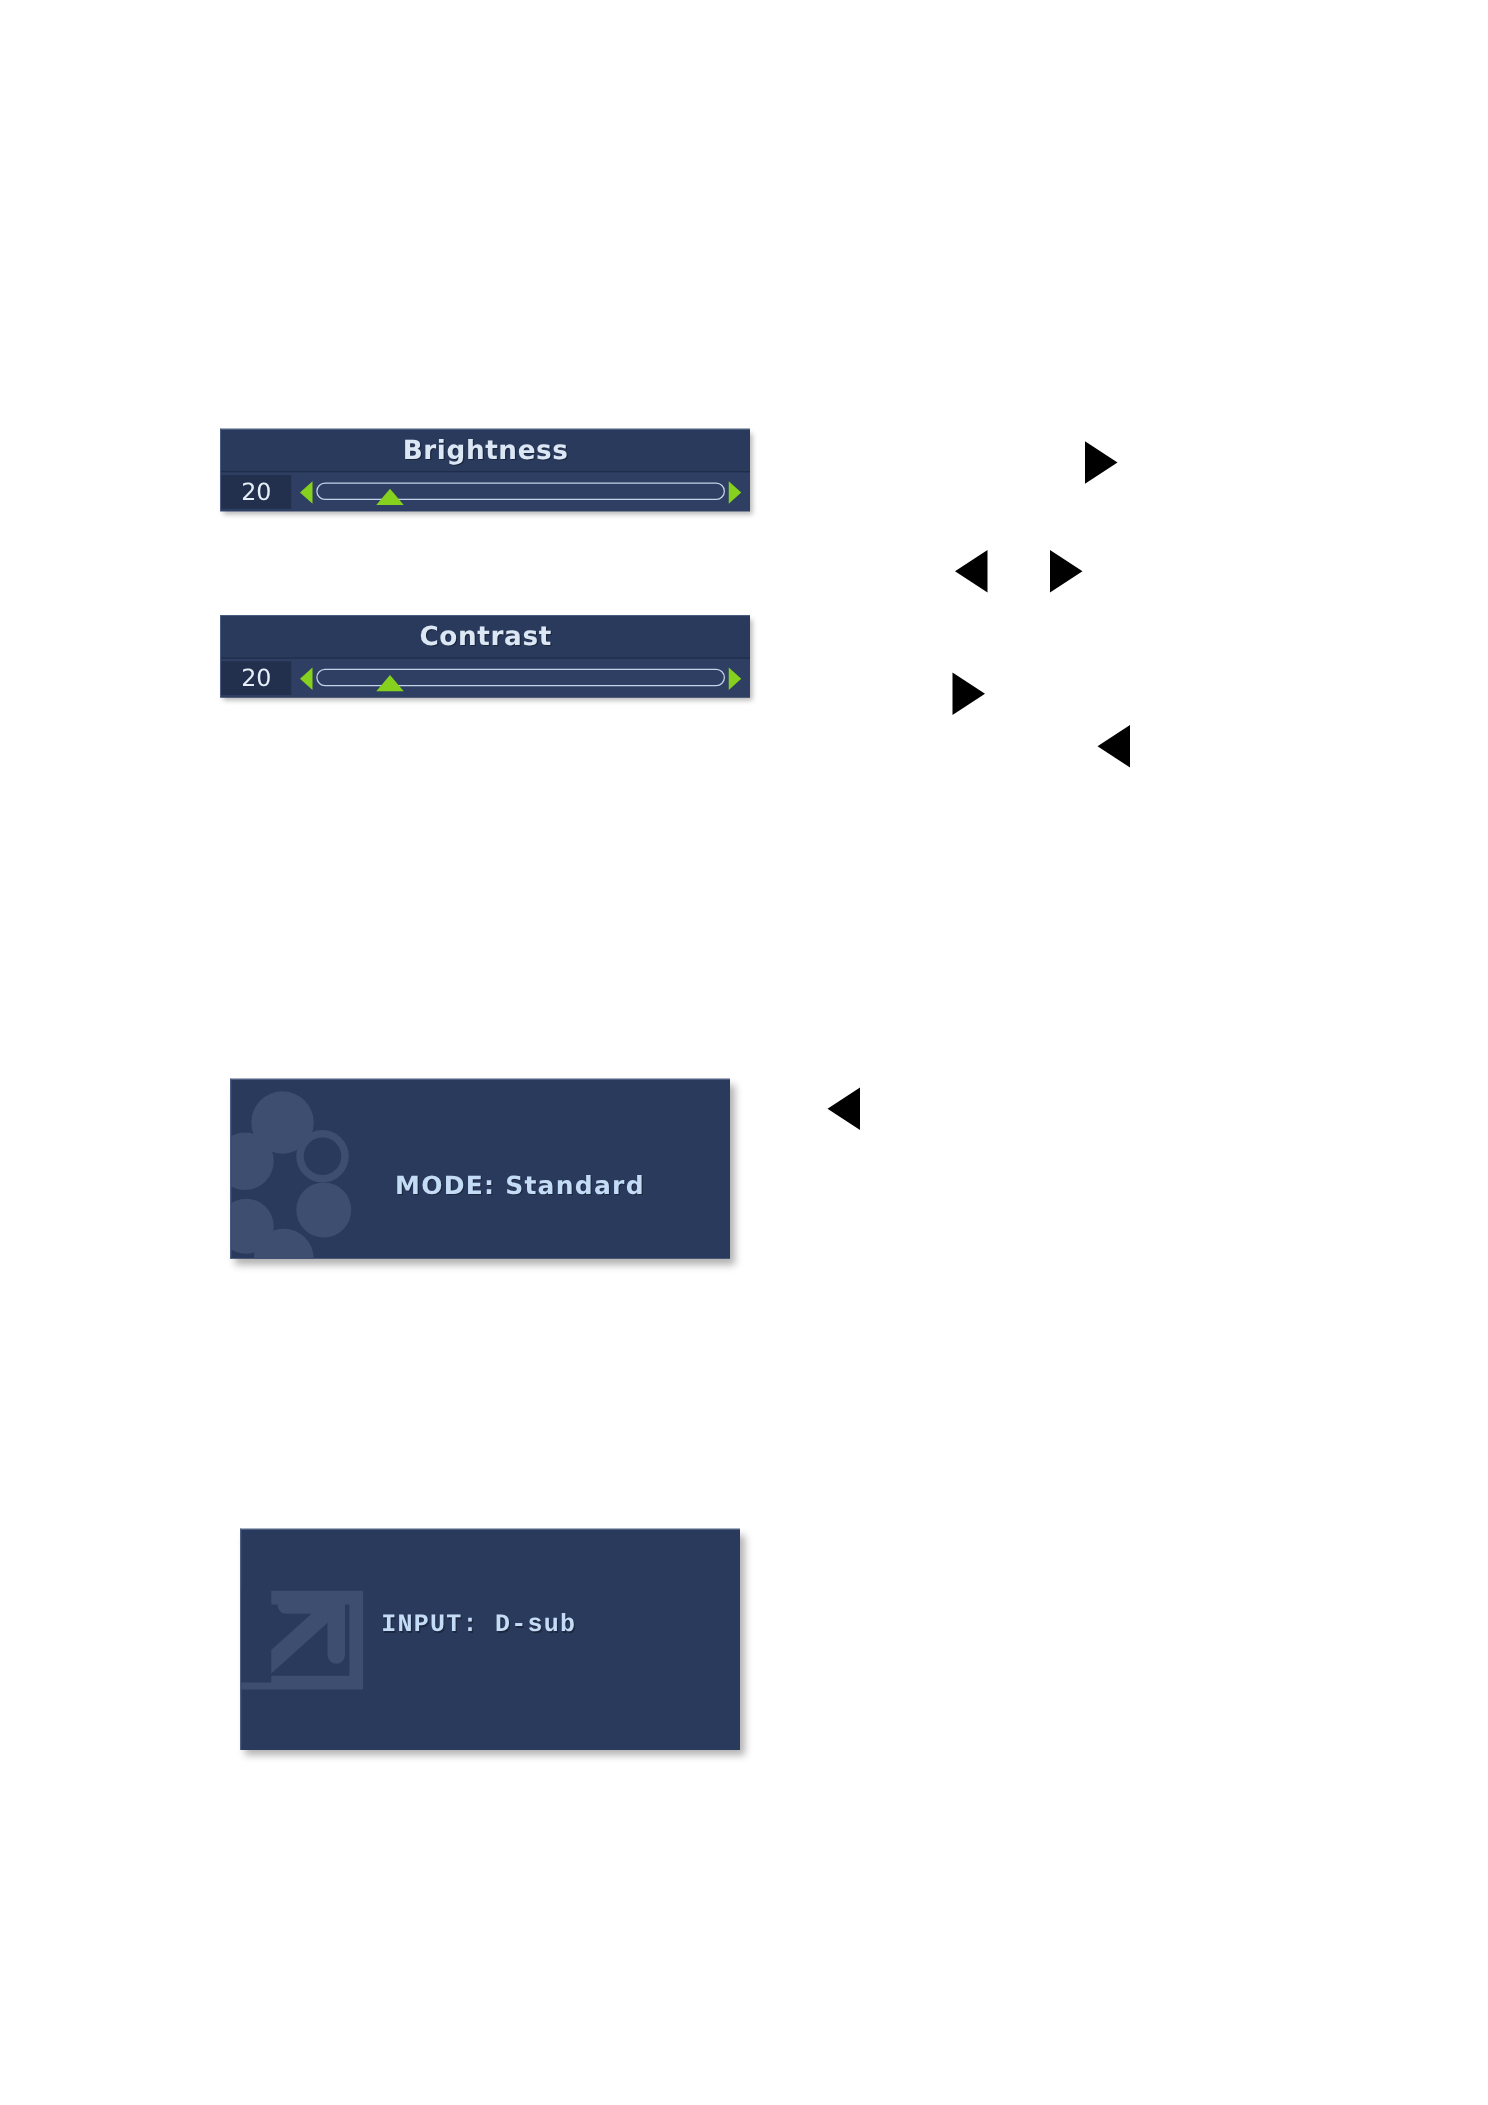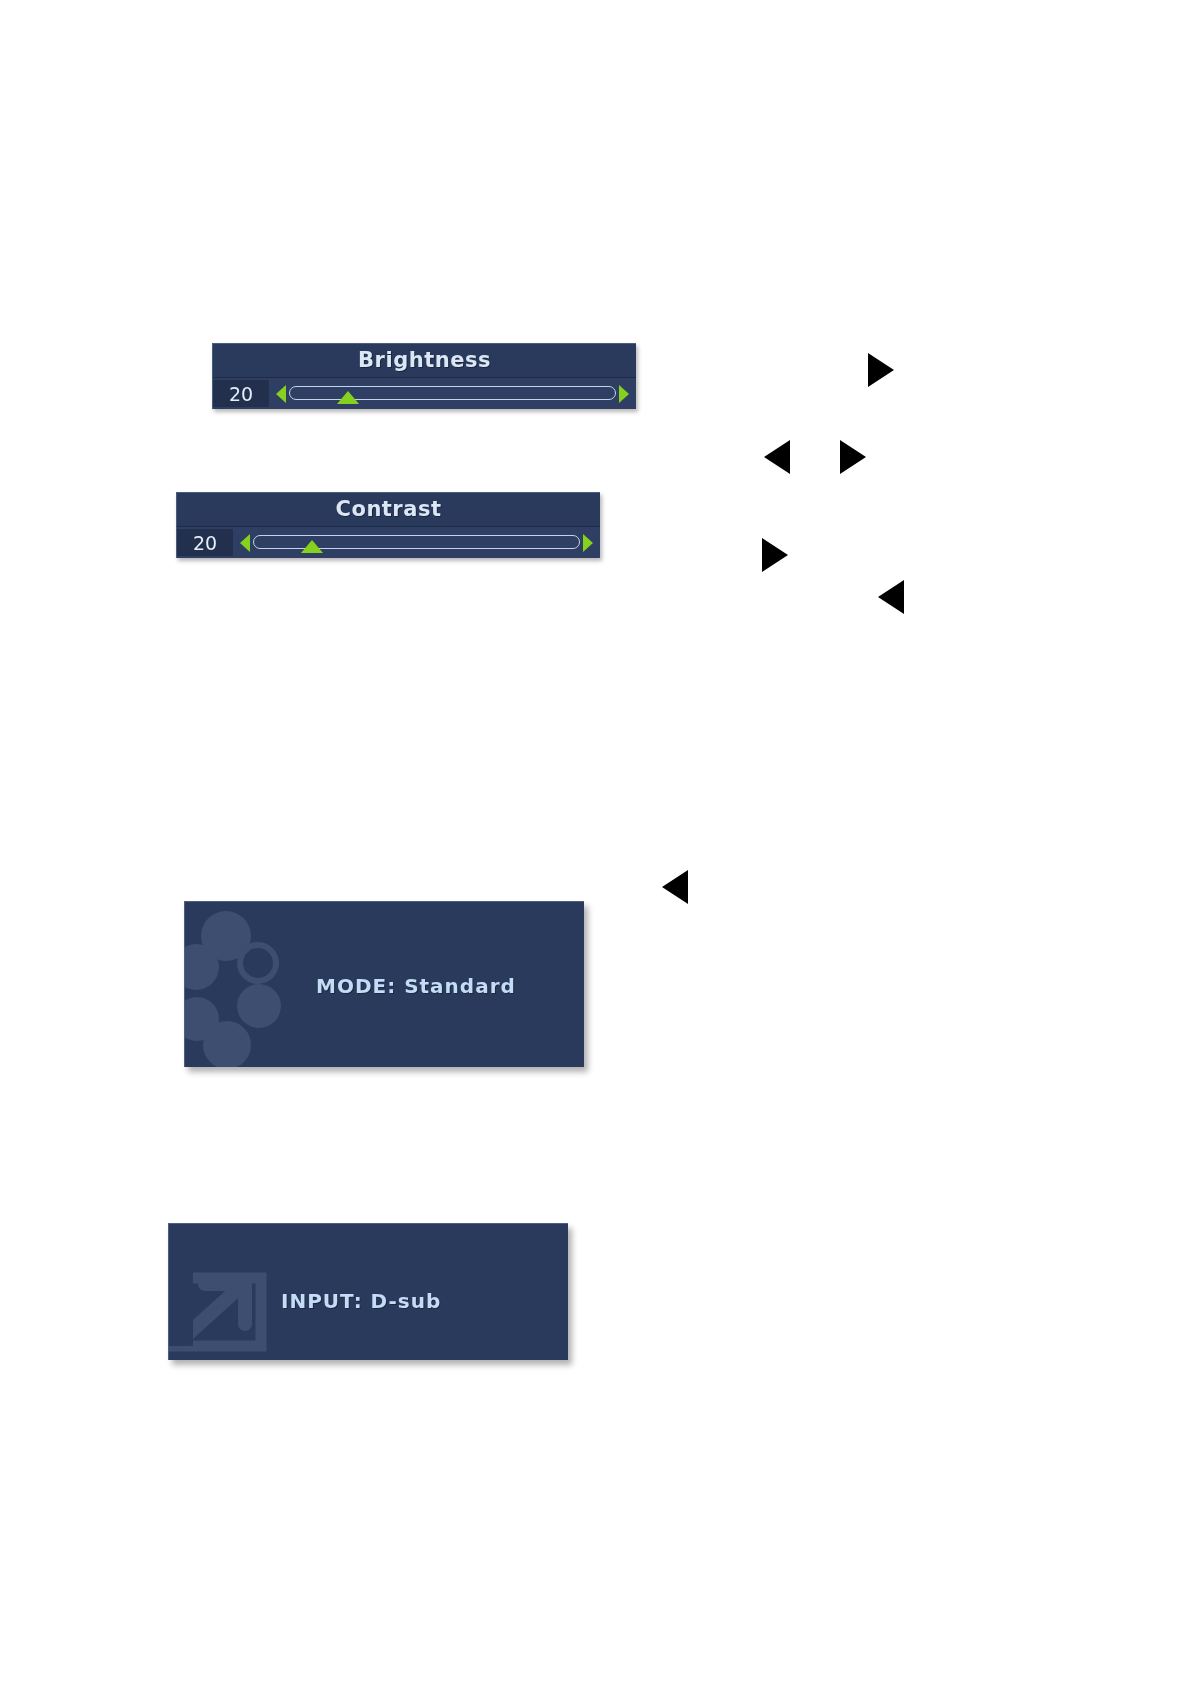--- a/index.html
+++ b/index.html
@@ -145,21 +145,21 @@
   }
   .tri-left {
     border-top: 17px solid transparent;
     border-bottom: 17px solid transparent;
     border-right: 26px solid #000000;
   }
 </style>
 </head>
 <body>
 
-<div class="osd-slider" style="left:176px; top:343px;margin-left:36px;">
+<div class="osd-slider" style="left:176px; top:343px;">
   <div class="osd-slider-title">Brightness</div>
   <div class="osd-slider-row">
     <div class="osd-value-box">20</div>
     <span class="osd-arrow-left"></span>
     <div class="osd-track-wrap">
       <div class="osd-track"></div>
       <div class="osd-thumb" id="thumb-brightness" style="left: calc(18% - 11px);"></div>
     </div>
     <span class="osd-arrow-right"></span>
   </div>
@@ -171,34 +171,34 @@
     <div class="osd-value-box">20</div>
     <span class="osd-arrow-left"></span>
     <div class="osd-track-wrap">
       <div class="osd-track"></div>
       <div class="osd-thumb" id="thumb-contrast" style="left: calc(18% - 11px);"></div>
     </div>
     <span class="osd-arrow-right"></span>
   </div>
 </div>
 
-<div class="osd-box" style="left:184px; top:901px; width:400px; height:166px;">
+<div class="osd-box" style="left:184px; top:863px; width:400px; height:144px;">
   
   <span>
     <i class="bubble" style="left:-12px; top:42px;  width:46px; height:46px;"></i>
     <i class="bubble" style="left:16px;  top:9px;   width:50px; height:50px;"></i>
     <i class="bubble-ring" style="left:52px; top:40px; width:42px; height:42px;"></i>
     <i class="bubble" style="left:-10px; top:95px; width:44px; height:44px;"></i>
     <i class="bubble" style="left:52px;  top:82px;  width:44px; height:44px;"></i>
     <i class="bubble" style="left:18px;  top:119px; width:48px; height:48px;"></i>
   </span>
   <div class="osd-box-label" style="left:131px; top:72px;">MODE: Standard</div>
 </div>
 
-<div class="osd-box" style="left:168px; top:1223px; width:400px; height:137px;">
+<div class="osd-box" style="left:192px; top:1223px; width:400px; height:177px;font-family:Liberation Mono, monospace;">
   <span class="input-icon" style="left:-8px; top:38px;">
     <svg width="110" height="92" viewBox="0 0 110 92">
       <path d="M12 16 H100 V84 H12 Z" fill="none" stroke="#3d4e71" stroke-width="11"></path>
       <path d="M18 80 L78 26" stroke="#3d4e71" stroke-width="14" stroke-linecap="round"></path>
       <path d="M44 22 H84 V62" fill="none" stroke="#3d4e71" stroke-width="14" stroke-linecap="round" stroke-linejoin="round"></path>
       <rect x="6" y="10" width="26" height="74" fill="#2a3a5c"></rect>
     </svg>
   </span>
   <div class="osd-box-label" style="left:112px; top:65px;">INPUT: D-sub</div>
 </div>

